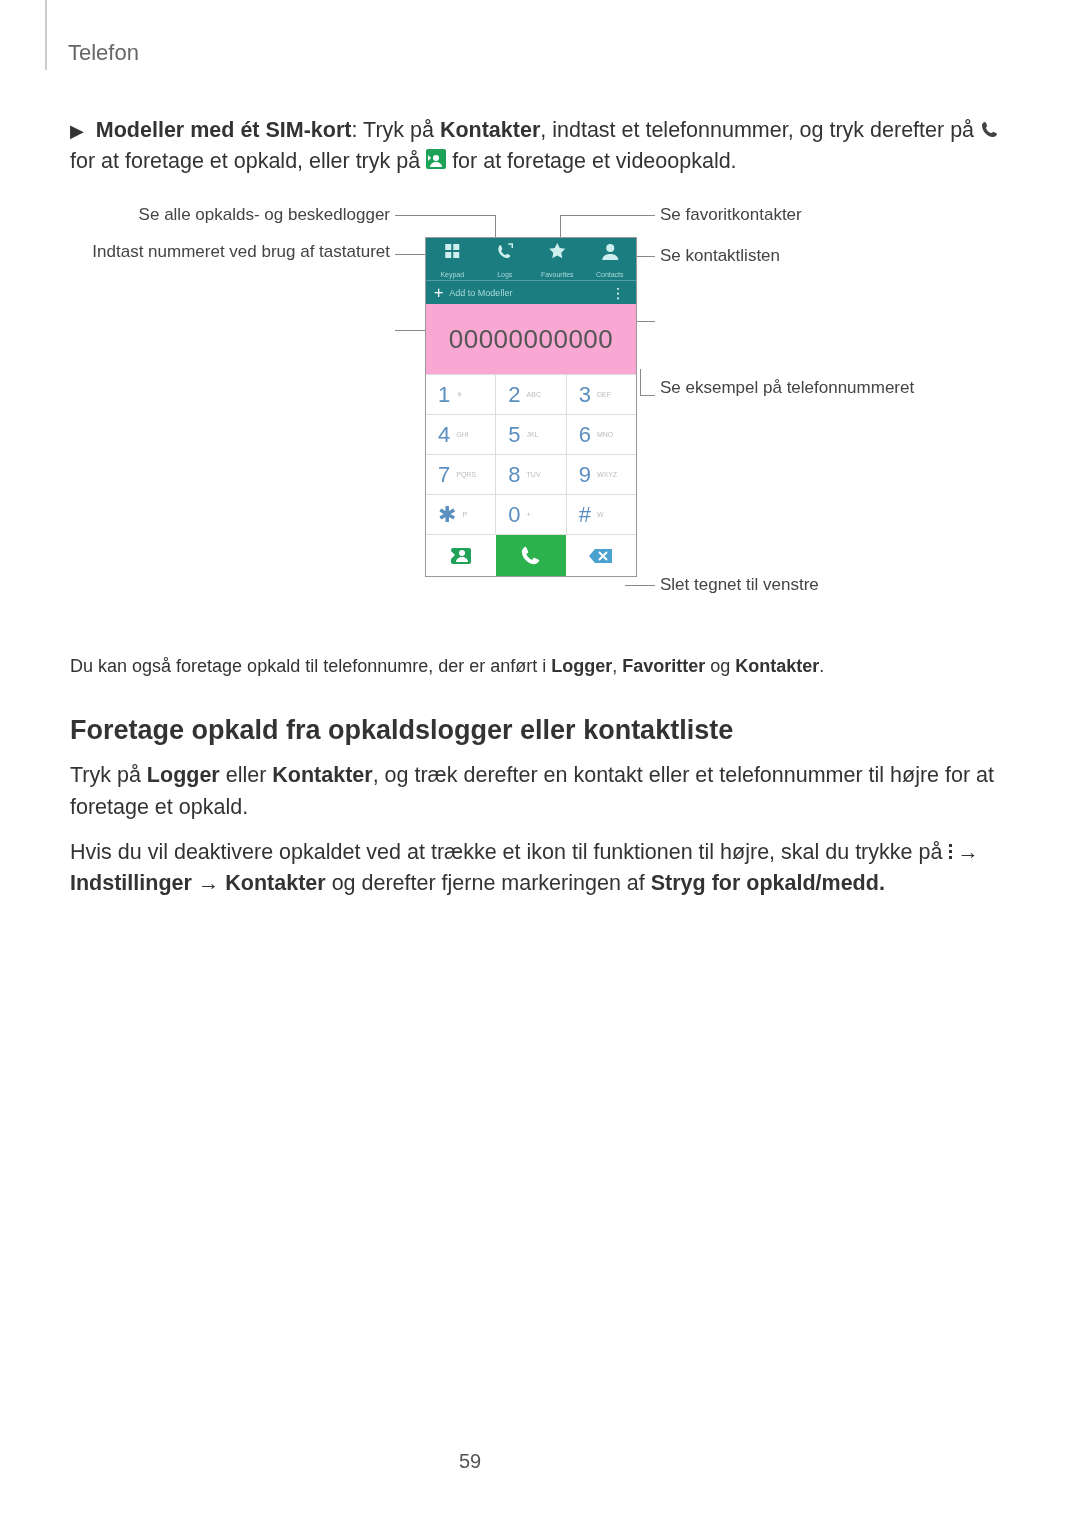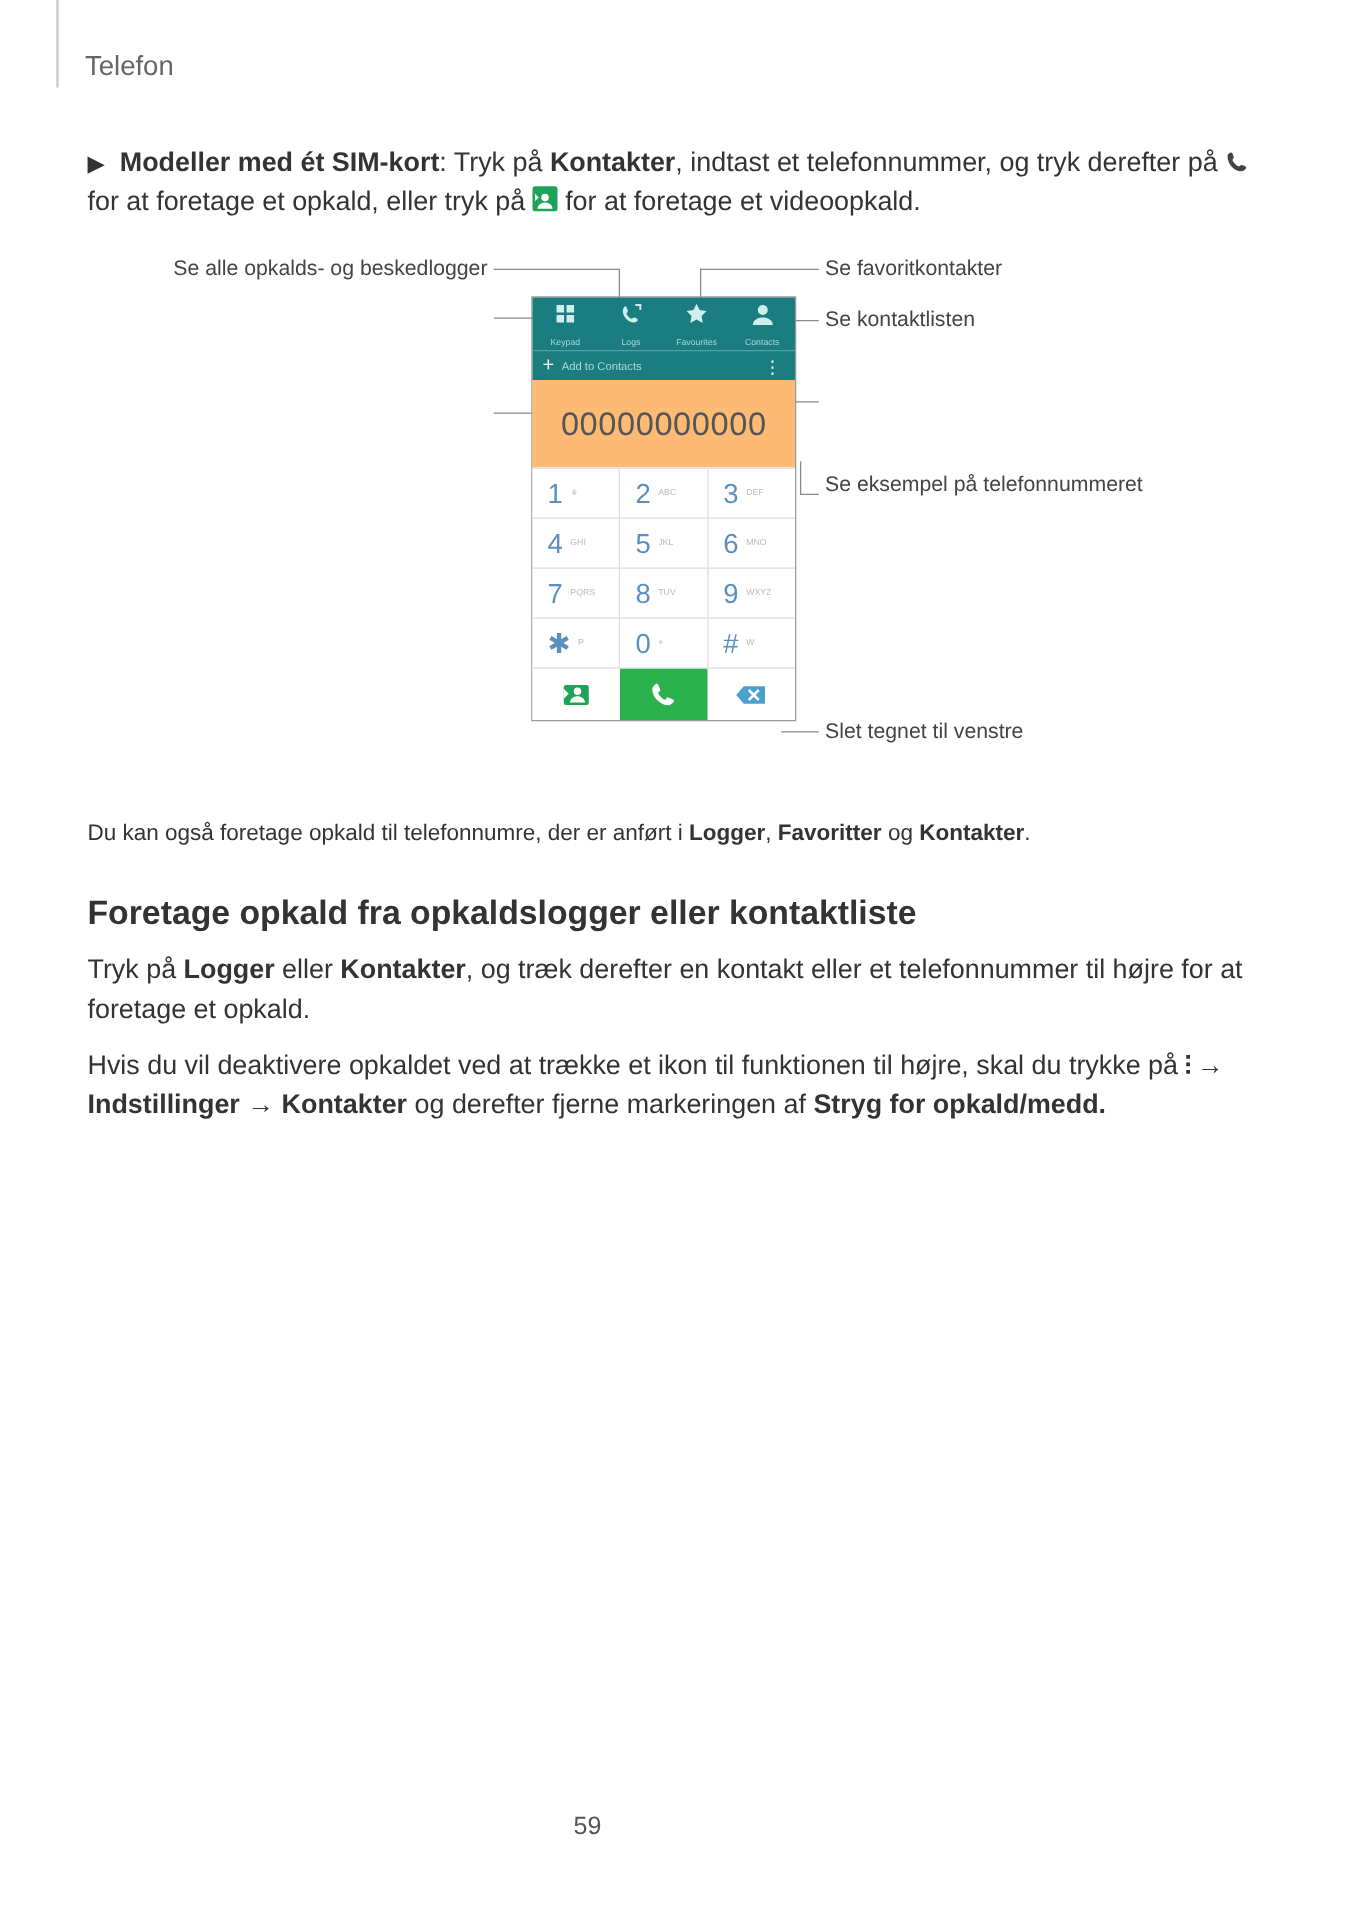--- a/index.html
+++ b/index.html
@@ -121,21 +121,21 @@
   }
   .addrow .more {
     margin-left: auto;
     margin-right: 10px;
     font-size: 14px;
     color: #fff;
     letter-spacing: 1px;
   }
   .numdisplay {
     height: 70px;
-    background: #fdba74;
+    background: #f9a8d4;
     display: flex;
     align-items: center;
     justify-content: center;
     font-size: 26px;
     color: #555;
     font-weight: 300;
     letter-spacing: 0.5px;
   }
   .keypad {
     background: #fff;
@@ -250,20 +250,21 @@
     </span>
     <span> for at foretage et videoopkald.</span>
   </p>
 
   <div class="figure">
 
     <div class="ann" style="left:10px; top:5px; text-align:right; width:310px;">Se alle opkalds- og beskedlogger</div>
     <div class="ann-line" style="left:325px; top:16px; width:100px;"></div>
     <div class="ann-line-v" style="left:425px; top:16px; height:30px;"></div>
 
+    <div class="ann" style="left:10px; top:42px; text-align:right; width:310px;">Indtast nummeret ved brug af tastaturet</div>
     <div class="ann-line" style="left:325px; top:55px; width:45px;"></div>
 
     <div class="ann-line" style="left:325px; top:131px; width:40px;"></div>
     <div class="ann-line-v" style="left:365px; top:95px; height:37px;"></div>
 
     <div class="ann" style="left:590px; top:5px;">Se favoritkontakter</div>
     <div class="ann-line" style="left:490px; top:16px; width:95px;"></div>
     <div class="ann-line-v" style="left:490px; top:16px; height:30px;"></div>
 
     <div class="ann" style="left:590px; top:46px;">Se kontaktlisten</div>
@@ -306,21 +307,21 @@
         <div class="tab">
           <svg width="100%" height="26" viewBox="0 0 50 26">
               <circle cx="25" cy="10" r="4" fill="#cfefee"></circle>
               <path d="M17 22c0-4 4-6 8-6s8 2 8 6z" fill="#cfefee"></path>
             </svg>
           <div class="tab-label">Contacts</div>
         </div>
       </div>
       <div class="addrow">
         <span class="plus">+</span>
-        <span>Add to Contacts</span>
+        <span>Add to Modeller</span>
         <span class="more">⋮</span>
       </div>
       <div class="numdisplay">00000000000</div>
       <div class="keypad">
         <div class="keyrow">
           <div class="key">
               <span class="dig">1</span>
               <span class="sub">⚘</span>
             </div>
           <div class="key">

